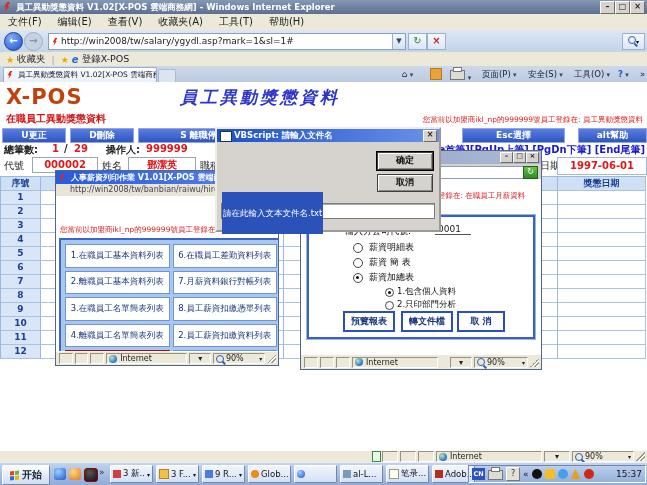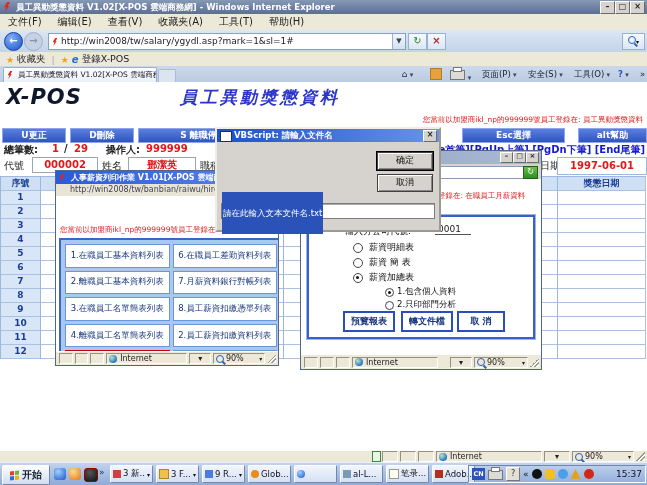--- a/index.html
+++ b/index.html
@@ -44,22 +44,22 @@
   .tabrow{left:0;top:66px;width:647px;height:16px;background:linear-gradient(#cdd9ea,#bccbe1);}
   .tab{position:absolute;left:3px;top:1px;width:152px;height:15px;background:linear-gradient(#fefefe,#e8eff8);
        border:1px solid #98aecb;border-bottom:none;border-radius:2px 2px 0 0;font-size:7.5px;color:#112;
        line-height:14px;white-space:nowrap;overflow:hidden;}
   .tabstub{position:absolute;left:158px;top:3px;width:16px;height:13px;background:#dbe5f1;
            border:1px solid #a9bcd4;border-bottom:none;border-radius:2px 2px 0 0;}
   .cmd{position:absolute;top:2px;font-size:8.5px;color:#123;line-height:12px;white-space:nowrap;}
   .dd::after{content:" ▾";font-size:7px;color:#346;}
   
   .page{left:0;top:82px;width:647px;height:368px;background:#fff;}
-  .logo{position:absolute;left:6px;top:3px;font-size:21px;font-weight:bold;font-style:italic;
-        color:#0f172a;letter-spacing:1px;}
+  .logo{position:absolute;left:6px;top:3px;font-size:21px;font-weight:bold;
+        color:#c2410c;letter-spacing:1px;}
   .heading{position:absolute;left:150px;top:4px;width:220px;text-align:center;font-size:17px;
            font-weight:bold;font-style:italic;color:#2b35c8;letter-spacing:3px;
            font-family:"DejaVu Serif","Liberation Serif",serif;}
   .section{position:absolute;left:6px;top:30px;font-size:10px;font-weight:bold;color:#d01818;}
   .logininfo{position:absolute;right:4px;top:33px;font-size:7.5px;color:#e02020;white-space:nowrap;}
   .pgbtn{position:absolute;top:46px;height:13px;background:linear-gradient(#5b7fe0,#2e55c0);
          border:1px solid #8fa6e8;color:#fff;font-size:9px;font-weight:bold;text-align:center;
          line-height:12px;overflow:hidden;white-space:nowrap;}
   .stxt{position:absolute;top:61px;font-size:10px;font-weight:bold;color:#222;white-space:nowrap;}
   .red{color:#e01818;}
@@ -112,21 +112,21 @@
   .rdo.on::after{content:"";position:absolute;left:2px;top:2px;width:3px;height:3px;border-radius:50%;background:#111;}
   .bb-btn{position:absolute;top:94px;height:17px;background:#fff;border:2px solid #2b4fb8;color:#16347c;
           font-size:9px;font-weight:bold;display:flex;align-items:center;justify-content:center;white-space:nowrap;}
   
   .vbdlg{background:#d6d3ce;border:2px outset #efece4;}
   .vbtitle{position:absolute;left:0;top:0;right:0;height:13px;background:linear-gradient(90deg,#1c50c8,#6a93e8);
            color:#fff;font-size:8.5px;font-weight:bold;line-height:13px;white-space:nowrap;}
   .vbico{position:absolute;left:3px;top:2px;width:10px;height:9px;background:#fff;border:1px solid #234;}
   .vbbtn{position:absolute;left:160px;width:54px;height:16px;background:#d6d3ce;font-size:9px;color:#111;
          text-align:center;line-height:15px;border:1px solid #404040;
-         box-shadow:inset 1px 1px 0 #fff,inset -1px -1px 0 #888;}
+         box-shadow:inset 1px 1px 0 #fff,inset -1px -1px 0 #888;font-weight:bold;}
   .vbinput{position:absolute;left:4px;top:74px;width:212px;height:14px;background:#fff;
            border:1px solid #7b7b7b;box-shadow:inset 1px 1px 0 #aaa;line-height:13px;}
   .vbsel{background:#2a52b8;color:#fff;font-size:8.5px;padding:16px 1px;white-space:nowrap;}
   
   .mstatus{left:0;top:450px;width:647px;height:12px;background:#ece9d8;border-top:1px solid #fff;
            display:flex;align-items:center;padding:0 2px;font-size:8px;color:#222;box-sizing:border-box;}
   .docico{width:7px;height:9px;background:#eaf6ea;border:1px solid #3a8a3a;}
   
   .taskbar{left:0;top:462px;width:647px;height:23px;background:linear-gradient(#c2d3ee,#8fabd8);
            border-top:1px solid #e8f0fa;box-sizing:border-box;}
@@ -214,20 +214,21 @@
     <span class="cmd dd" style="left:482px;">页面(P)</span>
     <span class="cmd dd" style="left:528px;">安全(S)</span>
     <span class="cmd dd" style="left:574px;">工具(O)</span>
     <span class="cmd dd" style="left:618px;color:#2a52c0;font-weight:bold;">?</span>
     <span class="cmd" style="left:640px;">»</span>
   </div>
 
   <div class="abs page">
     <div class="logo">X-POS</div>
     <div class="heading">員工異動獎懲資料</div>
+    <div class="section">在職員工異動獎懲資料</div>
     <div class="logininfo">您當前以加盟商ikl_np的999999號員工登錄在: 員工異動獎懲資料</div>
 
     <div class="pgbtn" style="left:2px;width:62px;">U更正</div>
     <div class="pgbtn" style="left:70px;width:62px;">D刪除</div>
     <div class="pgbtn" style="left:138px;width:128px;">S 離職停用</div>
     <div class="pgbtn" style="left:462px;width:101px;">Esc選擇</div>
     <div class="pgbtn" style="left:578px;width:67px;">alt幫助</div>
 
     <span class="stxt" style="left:4px;">總筆數:</span>
     <span class="stxt red" style="left:52px;">1</span>

